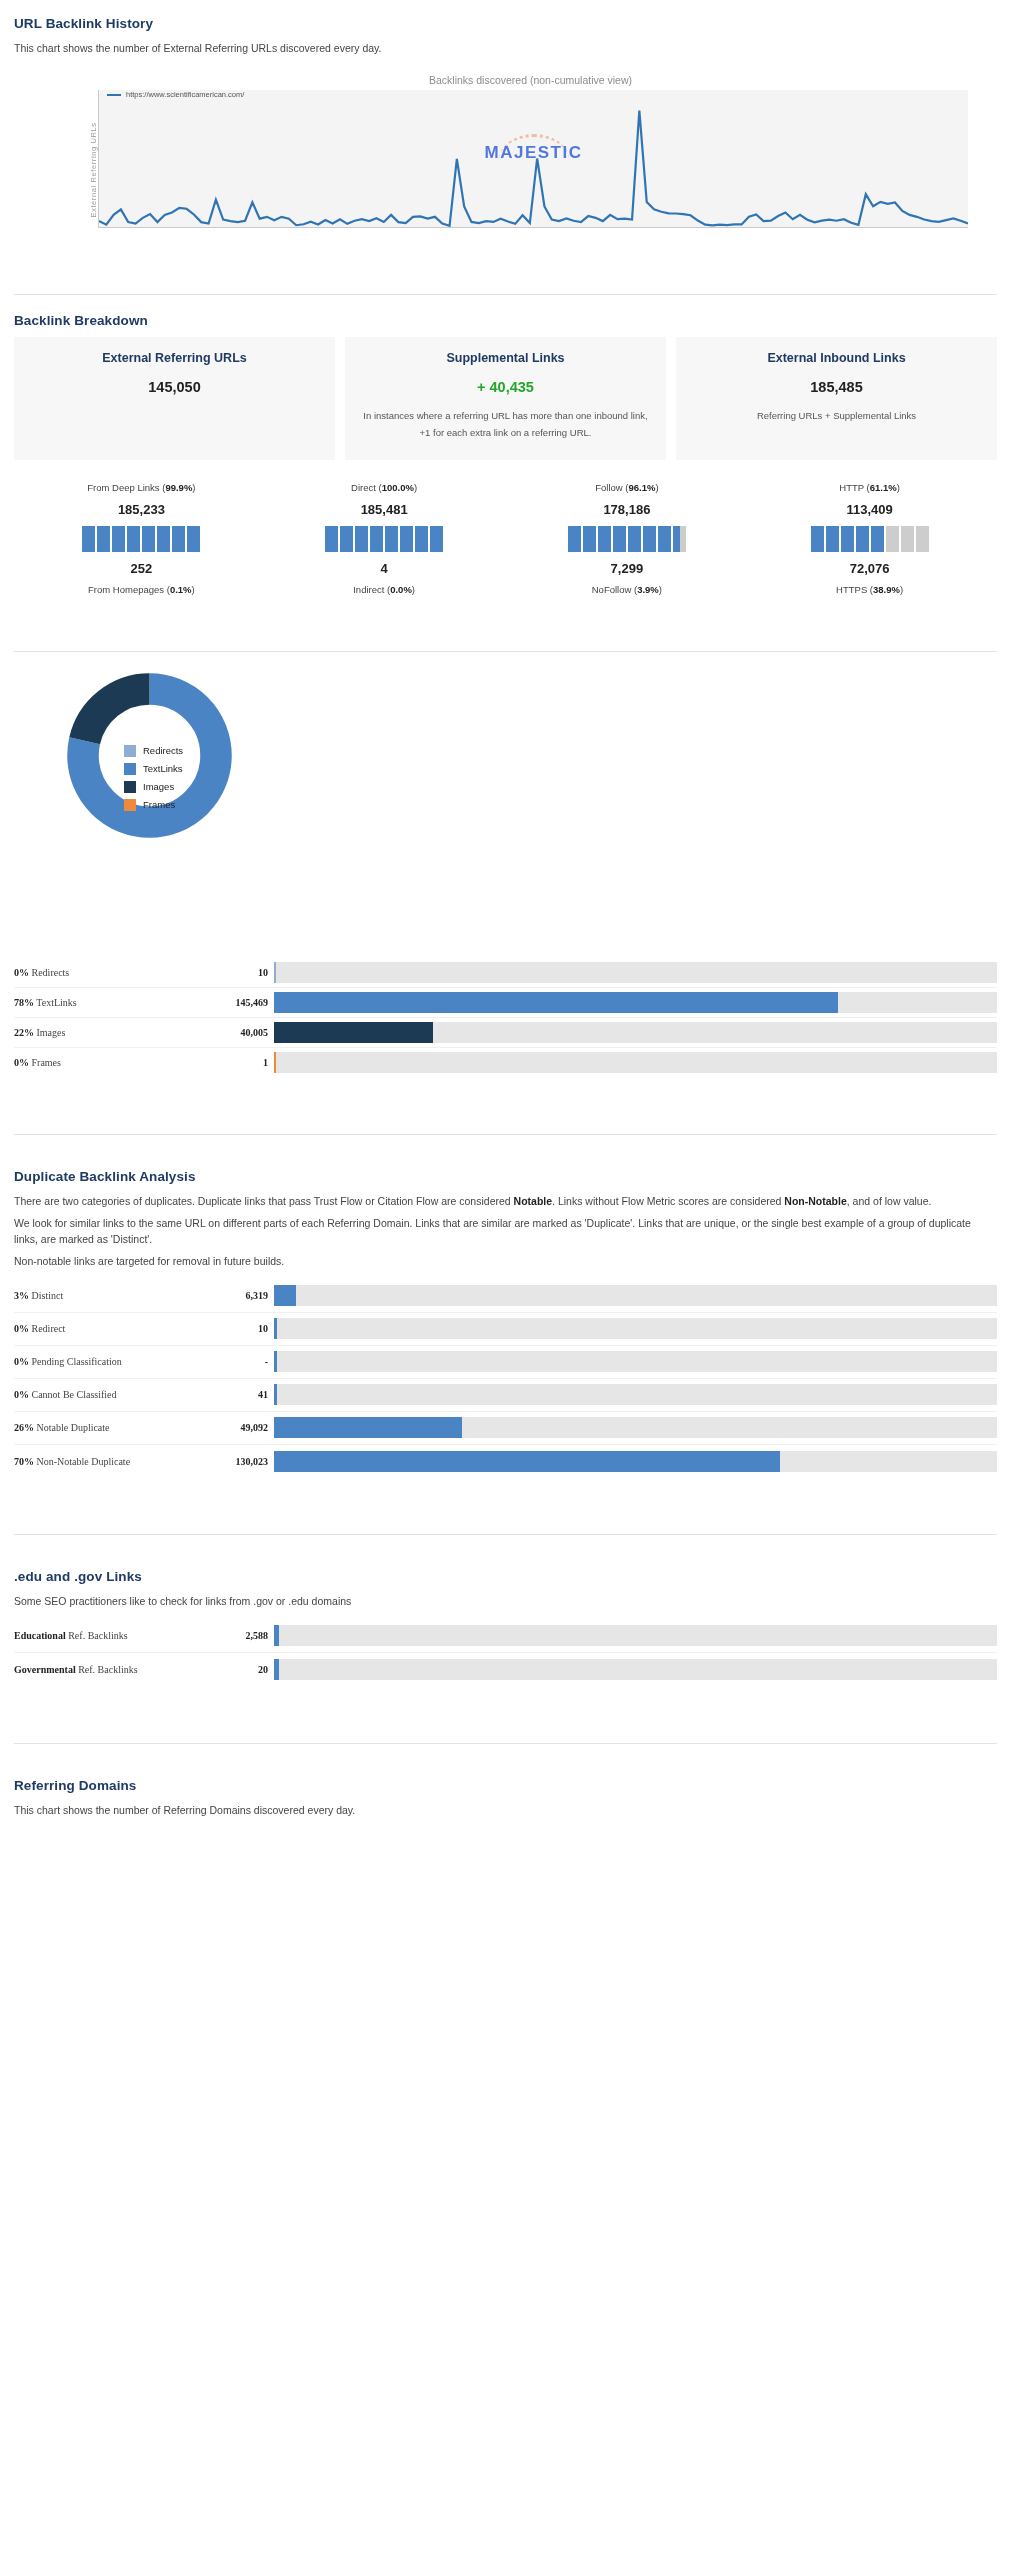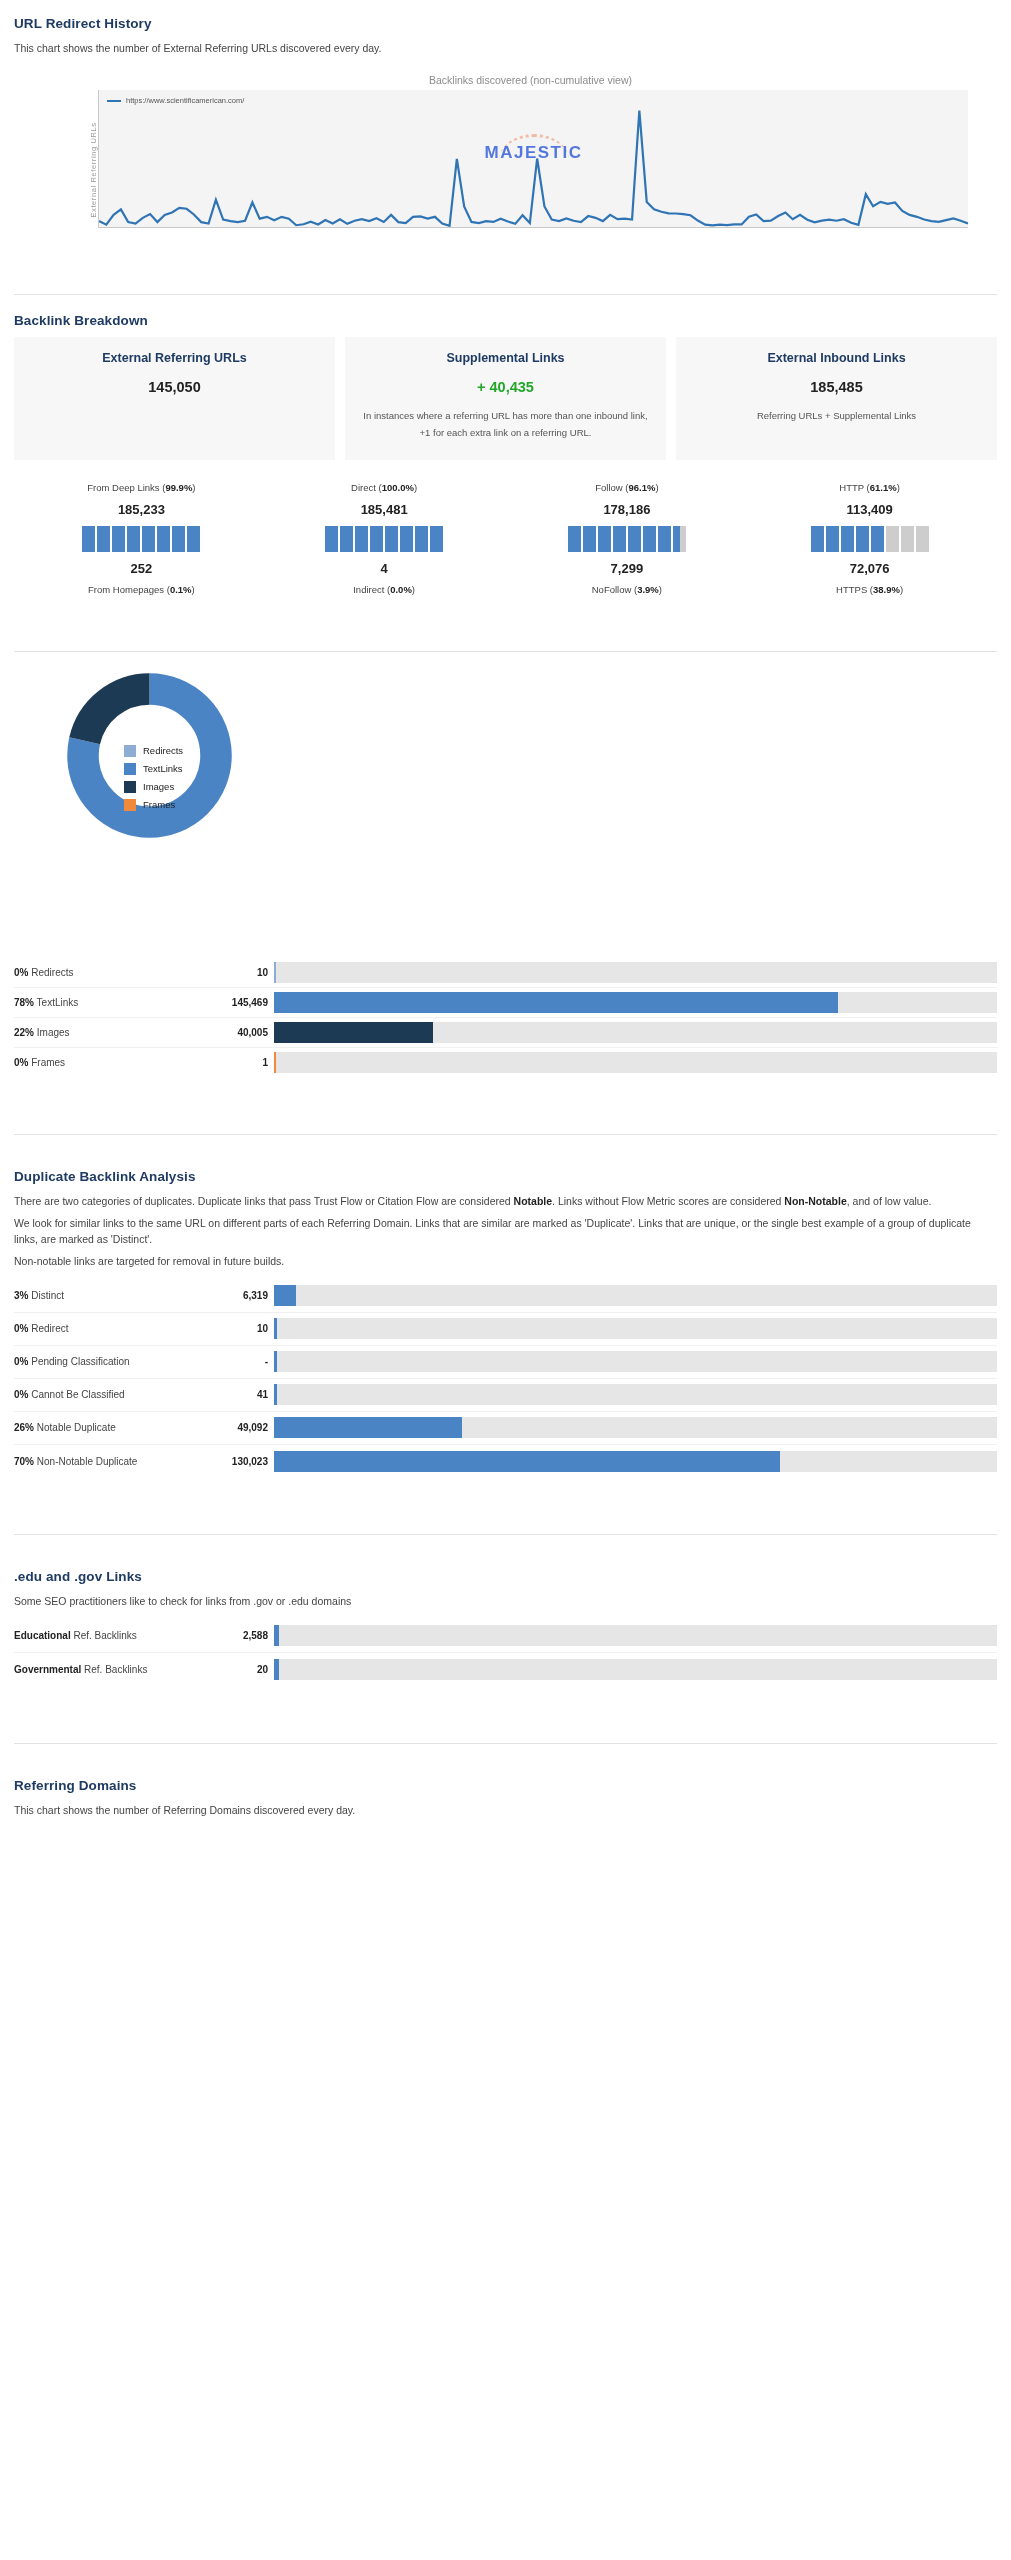--- a/index.html
+++ b/index.html
@@ -62,21 +62,21 @@
   .plot {
     position:absolute;
     left:70px; right:15px; top:0; bottom:22px;
     background:#f4f4f4;
     border-left:1px solid #c9c9c9;
     border-bottom:1px solid #c9c9c9;
     overflow:hidden;
   }
   .legend-box {
     position:absolute;
-    left:8px; top:6px;
+    left:8px; top:0;
     display:flex; align-items:center; gap:5px;
     font-size:7.5px; color:#555;
     z-index:5;
   }
   .legend-line { width:14px; height:2px; background:#2f74b5; display:inline-block; }
   .watermark {
     position:absolute;
     left:50%; top:46%;
     transform:translate(-50%,-50%);
     font-size:17px;
@@ -129,21 +129,21 @@
   .donut { position:absolute; left:48px; top:0; width:175px; height:175px; }
   .donut-legend {
     position:absolute;
     left:110px; top:77px;
     font-size:9.5px; color:#222;
   }
   .dl-row { display:flex; align-items:center; gap:7px; margin-bottom:6px; }
   .dl-sw { width:12px; height:12px; display:inline-block; }
 
   
-  .hrows { margin-top:6px; }
+  .hrows { margin-top:6px;font-family:Liberation Serif, serif; }
   .hrow {
     display:flex; align-items:center;
     height:30px;
     border-bottom:1px solid #f0f0f0;
   }
   .hrow:last-child { border-bottom:0; }
   .hr-label { width:180px; font-size:10px; color:#444; white-space:nowrap; }
   .hr-label b { font-weight:bold; color:#222; }
   .hr-value { width:80px; text-align:right; font-size:10px; font-weight:bold; color:#222; padding-right:6px; }
   .hr-track { flex:1; background:#e6e6e6; height:21px; position:relative; }
@@ -158,21 +158,21 @@
   .spacer-sm { height:18px; }
   .spacer-md { height:34px; }
   .spacer-lg { height:56px; }
 </style>
 </head>
 <body>
 
 <div class="page">
 
   <div class="section" style="padding-top:16px;">
-    <div class="sec-title">URL Redirect History</div>
+    <div class="sec-title">URL Backlink History</div>
     <div class="sec-desc">This chart shows the number of External Referring URLs discovered every day.</div>
 
     <div class="chart-wrap">
       <div class="chart-title">Backlinks discovered (non-cumulative view)</div>
       <div class="chart-area">
         <div class="ylabel">External Referring URLs</div>
         <div class="plot" id="plot">
           <div class="legend-box">
             <span class="legend-line"></span>
             <span>https://www.scientificamerican.com/</span>

